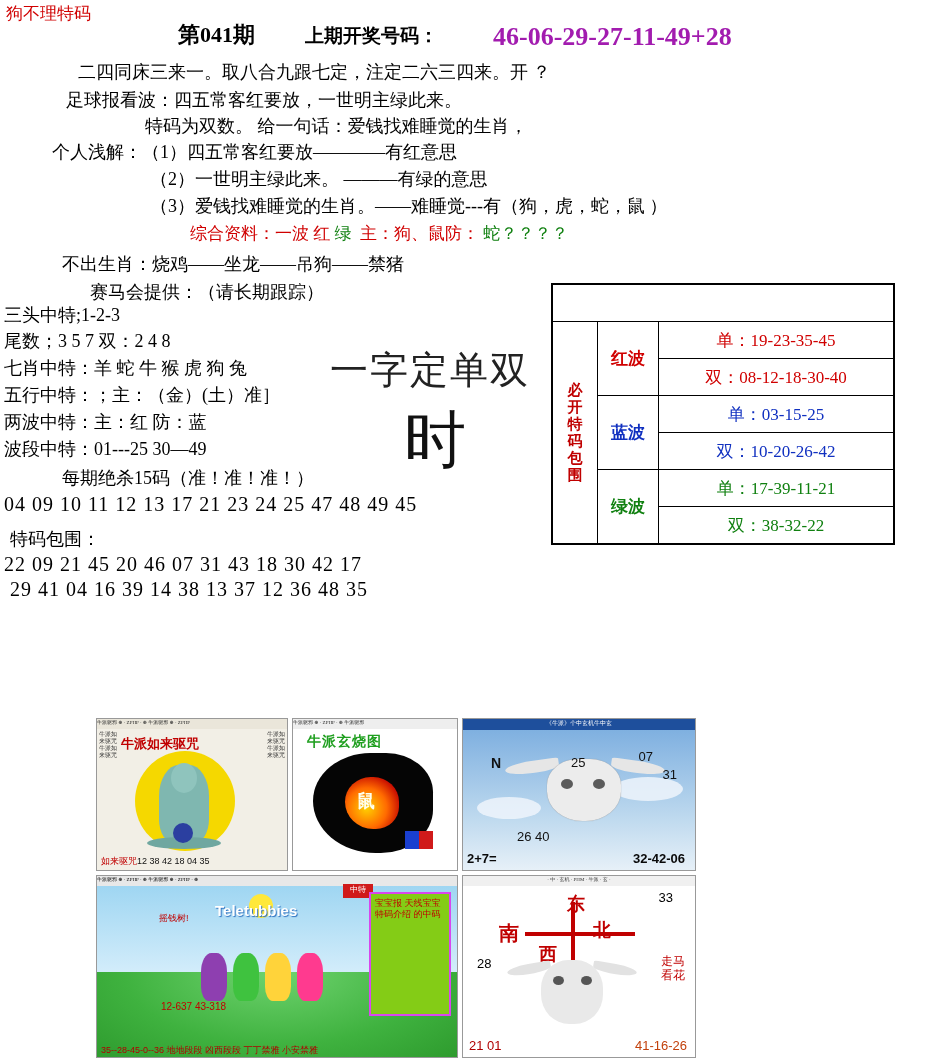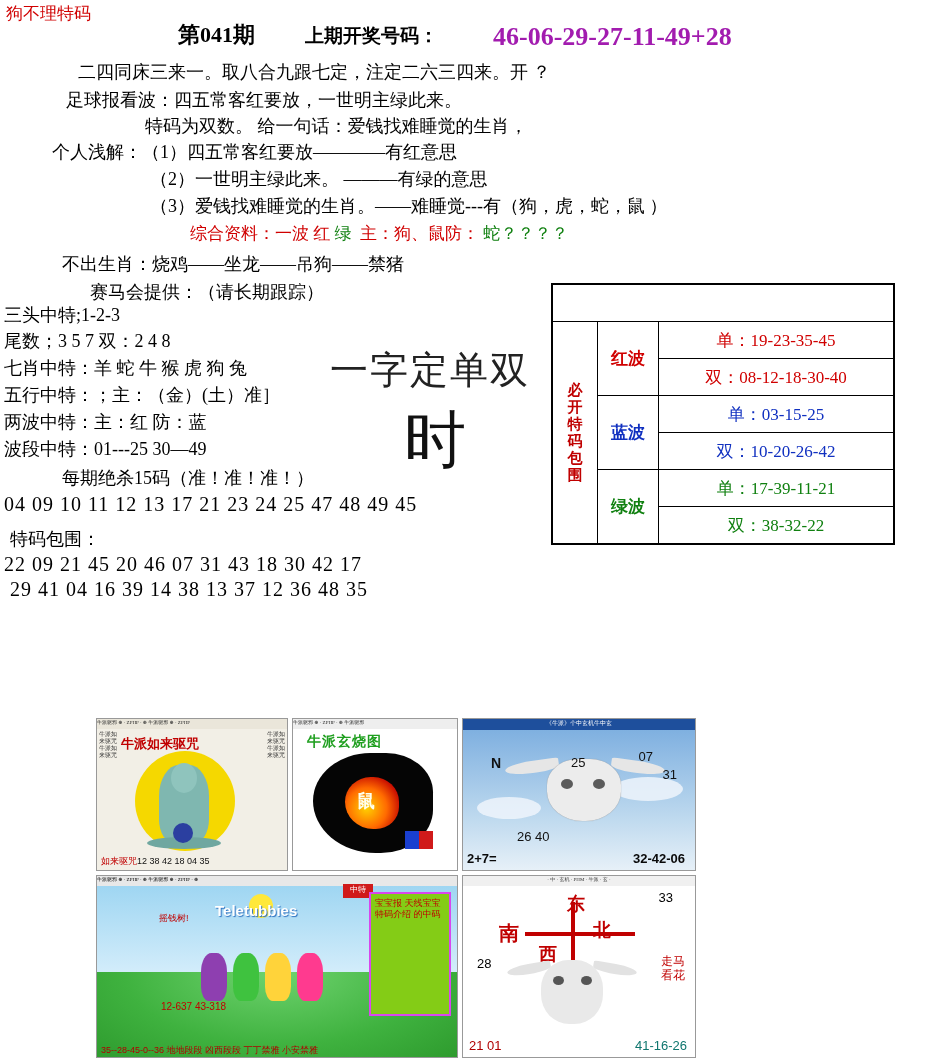--- a/index.html
+++ b/index.html
@@ -230,21 +230,21 @@
   .c5-cross-v { position:absolute; left:108px; top:26px; width:4px; height:58px; background:#c00000;}
   .c5-33 { position:absolute; right:22px; top:14px; font-size:13px; font-family:"Liberation Sans",sans-serif;}
   .c5-28 { position:absolute; left:14px; top:80px; font-size:13px; font-family:"Liberation Sans",sans-serif;}
   .c5-zou{ position:absolute; right:10px; top:78px; font-size:12px; color:#c00000; line-height:14px; width:24px;}
   .c5-skull { position:absolute; left:78px; top:84px; width:62px; height:64px; background:#e9e9e9; border-radius:44% 44% 46% 46%; }
   .c5-e1 { position:absolute; left:90px; top:100px; width:11px; height:9px; border-radius:50%; background:#555;}
   .c5-e2 { position:absolute; left:118px; top:100px; width:11px; height:9px; border-radius:50%; background:#555;}
   .c5-hl { position:absolute; left:44px; top:88px; width:44px; height:10px; background:#e2e2e2; border-radius:50% 10% 40% 50%; transform:rotate(-10deg);}
   .c5-hr { position:absolute; left:130px; top:88px; width:44px; height:10px; background:#e2e2e2; border-radius:10% 50% 50% 40%; transform:rotate(10deg);}
   .c5-b1 { position:absolute; left:6px; bottom:4px; font-size:13px; color:#b00000; font-family:"Liberation Sans",sans-serif;}
-  .c5-b2 { position:absolute; right:8px; bottom:4px; font-size:13px; color:#0f766e; font-family:"Liberation Sans",sans-serif;}
+  .c5-b2 { position:absolute; right:8px; bottom:4px; font-size:13px; color:#c2410c; font-family:"Liberation Sans",sans-serif;}
 </style>
 </head>
 <body>
 
 <div class="page">
 
   <div class="topleft-tag">狗不理特码</div>
   <div class="issue">第041期</div>
   <div class="last-draw-label">上期开奖号码：</div>
   <div class="last-draw-nums">46-06-29-27-11-49+28</div>

